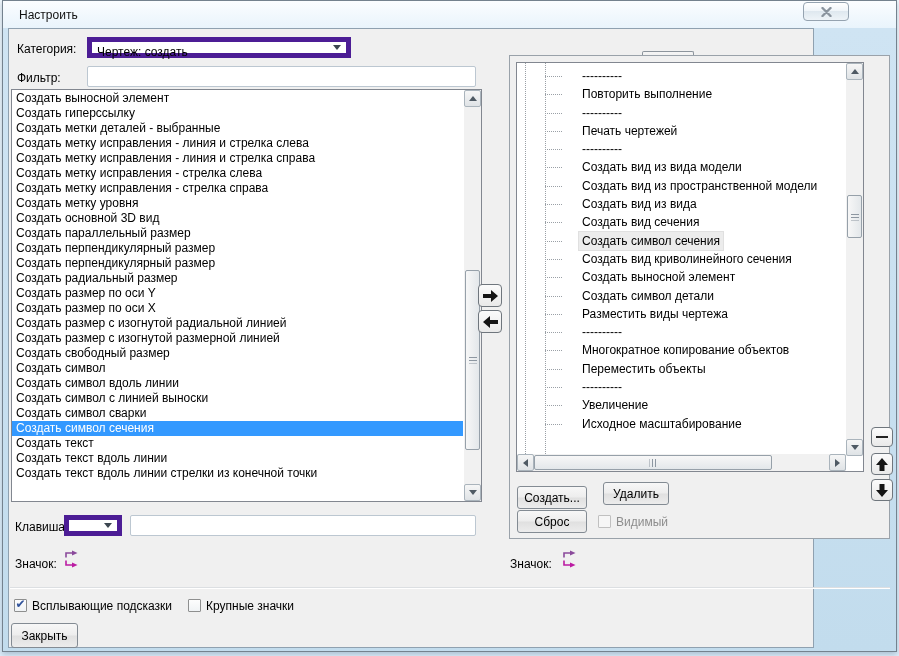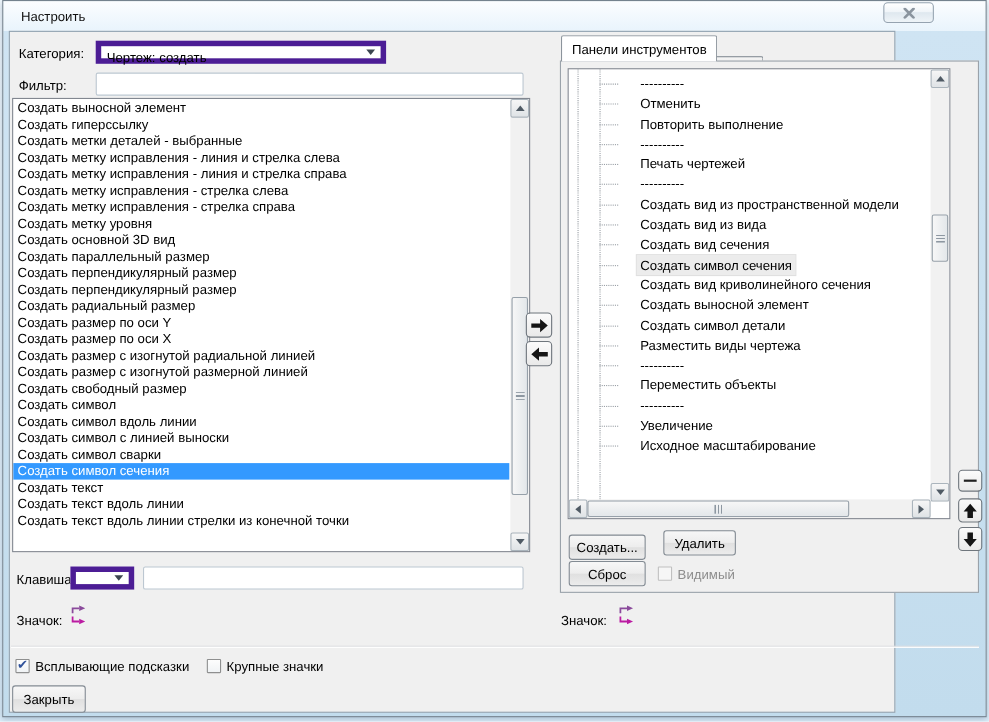--- a/index.html
+++ b/index.html
@@ -207,58 +207,55 @@
       <svg width="17" height="14" viewBox="0 0 17 14">
         <polygon points="1,5 9,5 9,1 16,7 9,13 9,9 1,9" fill="#151515"></polygon>
       </svg>
     </div>
     <div class="sqbtn" style="left:469px;top:281px;width:24px;height:23px;">
       <svg width="17" height="14" viewBox="0 0 17 14">
         <polygon points="16,5 8,5 8,1 1,7 8,13 8,9 16,9" fill="#151515"></polygon>
       </svg>
     </div>
 
-    <div class="tab-active" style="left:501px;top:3px;">
-      <span>Панели инструментов</span>
-    </div>
     <div class="tab-idle" style="left:633px;top:22px;">
       <span>Меню</span>
     </div>
     <div class="groupbox" style="left:500px;top:26px;width:381px;height:484px;">
 
       <div class="tree">
         <span class="guide" style="left:8px;"></span>
         <span class="guide" style="left:28px;"></span>
         <div class="treerows">
             <div class="trow">
               <span class="stub"></span>
               <span class="tlabel">----------</span>
             </div>
             <div class="trow">
               <span class="stub"></span>
-              <span class="tlabel">Отменить</span>
-            </div>
-            <div class="trow">
-              <span class="stub"></span>
               <span class="tlabel">Повторить выполнение</span>
             </div>
             <div class="trow">
               <span class="stub"></span>
               <span class="tlabel">----------</span>
             </div>
             <div class="trow">
               <span class="stub"></span>
               <span class="tlabel">Печать чертежей</span>
             </div>
             <div class="trow">
               <span class="stub"></span>
               <span class="tlabel">----------</span>
             </div>
             <div class="trow">
               <span class="stub"></span>
+              <span class="tlabel">Создать вид из вида модели</span>
+            </div>
+            <div class="trow">
+              <span class="stub"></span>
               <span class="tlabel">Создать вид из пространственной модели</span>
             </div>
             <div class="trow">
               <span class="stub"></span>
               <span class="tlabel">Создать вид из вида</span>
             </div>
             <div class="trow">
               <span class="stub"></span>
               <span class="tlabel">Создать вид сечения</span>
             </div>
@@ -278,20 +275,24 @@
               <span class="stub"></span>
               <span class="tlabel">Создать символ детали</span>
             </div>
             <div class="trow">
               <span class="stub"></span>
               <span class="tlabel">Разместить виды чертежа</span>
             </div>
             <div class="trow">
               <span class="stub"></span>
               <span class="tlabel">----------</span>
+            </div>
+            <div class="trow">
+              <span class="stub"></span>
+              <span class="tlabel">Многократное копирование объектов</span>
             </div>
             <div class="trow">
               <span class="stub"></span>
               <span class="tlabel">Переместить объекты</span>
             </div>
             <div class="trow">
               <span class="stub"></span>
               <span class="tlabel">----------</span>
             </div>
             <div class="trow">

